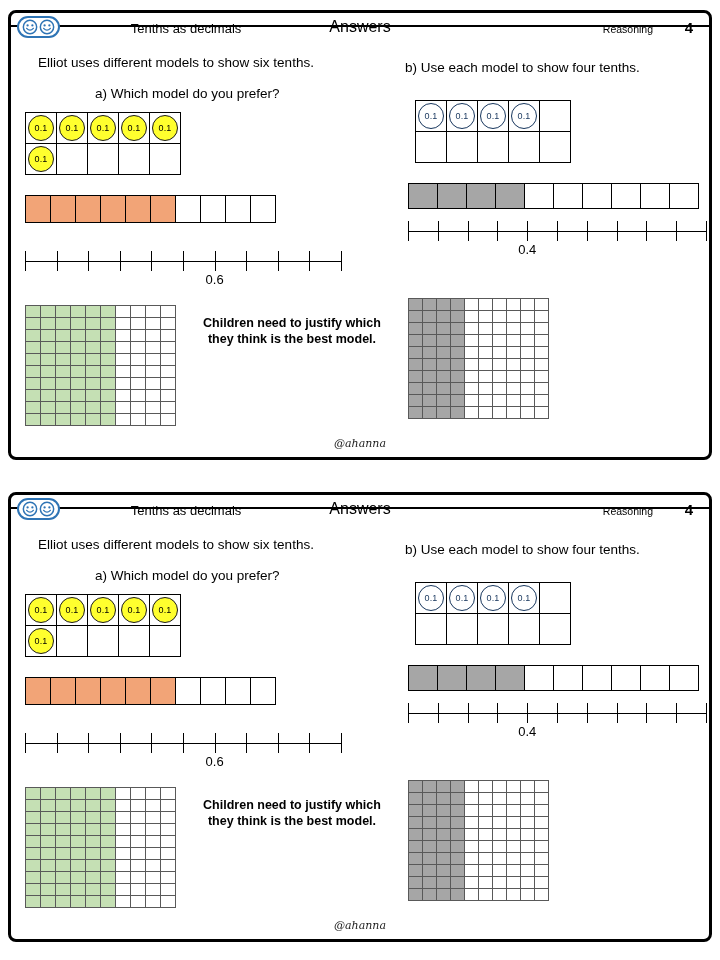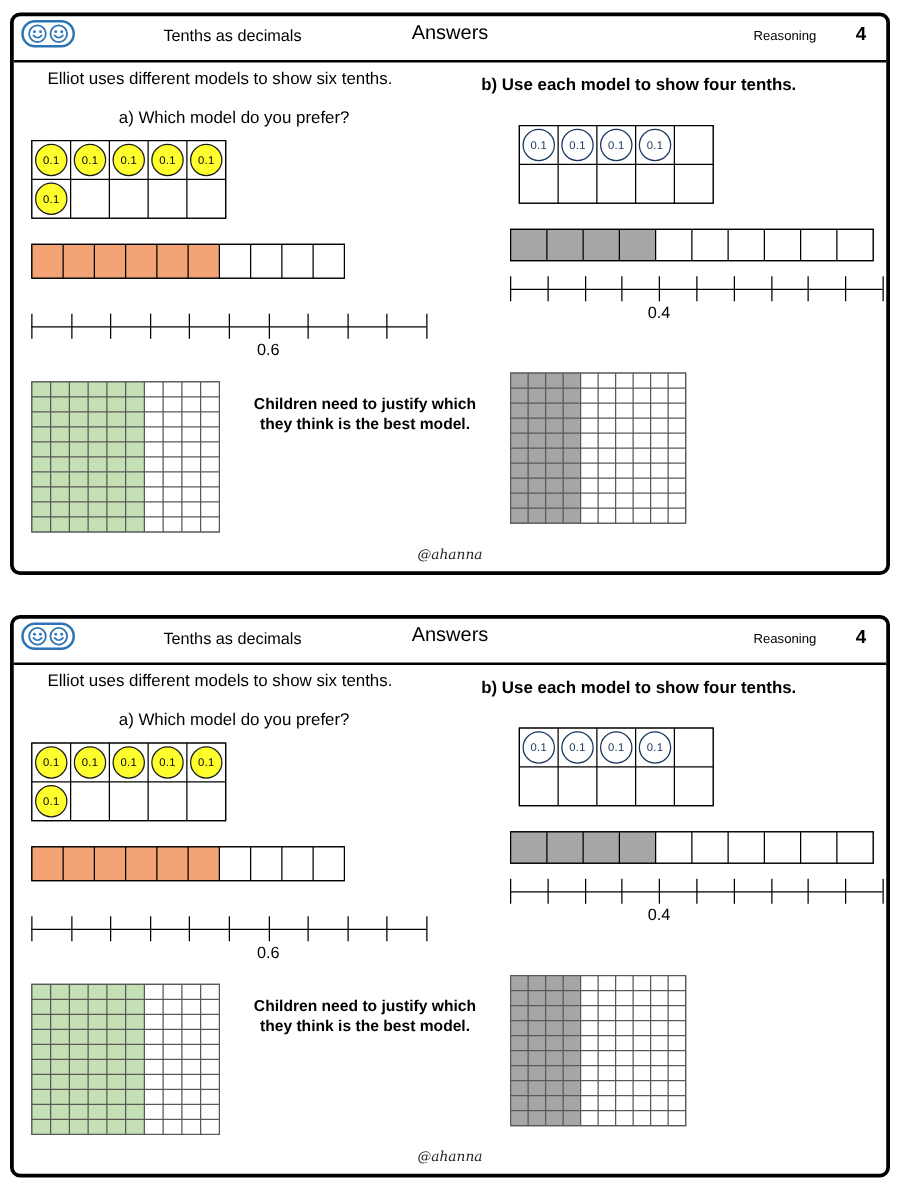--- a/index.html
+++ b/index.html
@@ -10,35 +10,35 @@
     overflow:hidden;
   }
   #cards-container { padding-top:10px; }
   .card {
     position:relative; width:704px; height:450px; margin:0 auto;
     border:3px solid #000; border-radius:8px; background:#fff;
   }
   .card + .card { margin-top:32px; }
 
   
-  .card-header { position:absolute; top:0; left:0; right:0; height:37px; border-bottom:2px solid #000; }
+  .card-header { position:absolute; top:0; left:0; right:0; height:14px; border-bottom:2px solid #000; }
   .logo {
     position:absolute; left:6px; top:3px; height:22px;
     border:2px solid #2e74b5; border-radius:11px;
     display:flex; align-items:center; padding:0 3px; gap:1px; background:#fff;
   }
   .hdr-title { position:absolute; left:90px; width:170px; top:8px; font-size:13px; text-align:center; }
   .hdr-answers { position:absolute; left:0; right:0; top:5px; text-align:center; font-size:16px; }
   .hdr-reasoning { position:absolute; right:56px; top:10px; font-size:10.5px; }
   .hdr-page { position:absolute; right:16px; top:6px; font-size:15px; font-weight:600; }
 
   
   .intro { position:absolute; left:27px; top:42px; font-size:13.5px; }
   .question-a { position:absolute; left:84px; top:73px; font-size:13.5px; }
-  .question-b { position:absolute; left:374px; top:47px; font-size:13.5px;font-weight:bold; }
+  .question-b { position:absolute; left:394px; top:47px; font-size:13.5px; }
   .note {
     position:absolute; left:185px; top:302px; width:192px;
     font-weight:bold; font-size:12.5px; line-height:1.3; text-align:center;
   }
   .footer {
     position:absolute; left:0; right:0; top:424px; text-align:center;
     font-size:11px; font-style:italic; font-family:"DejaVu Serif", serif; color:#222;
   }
 
   

